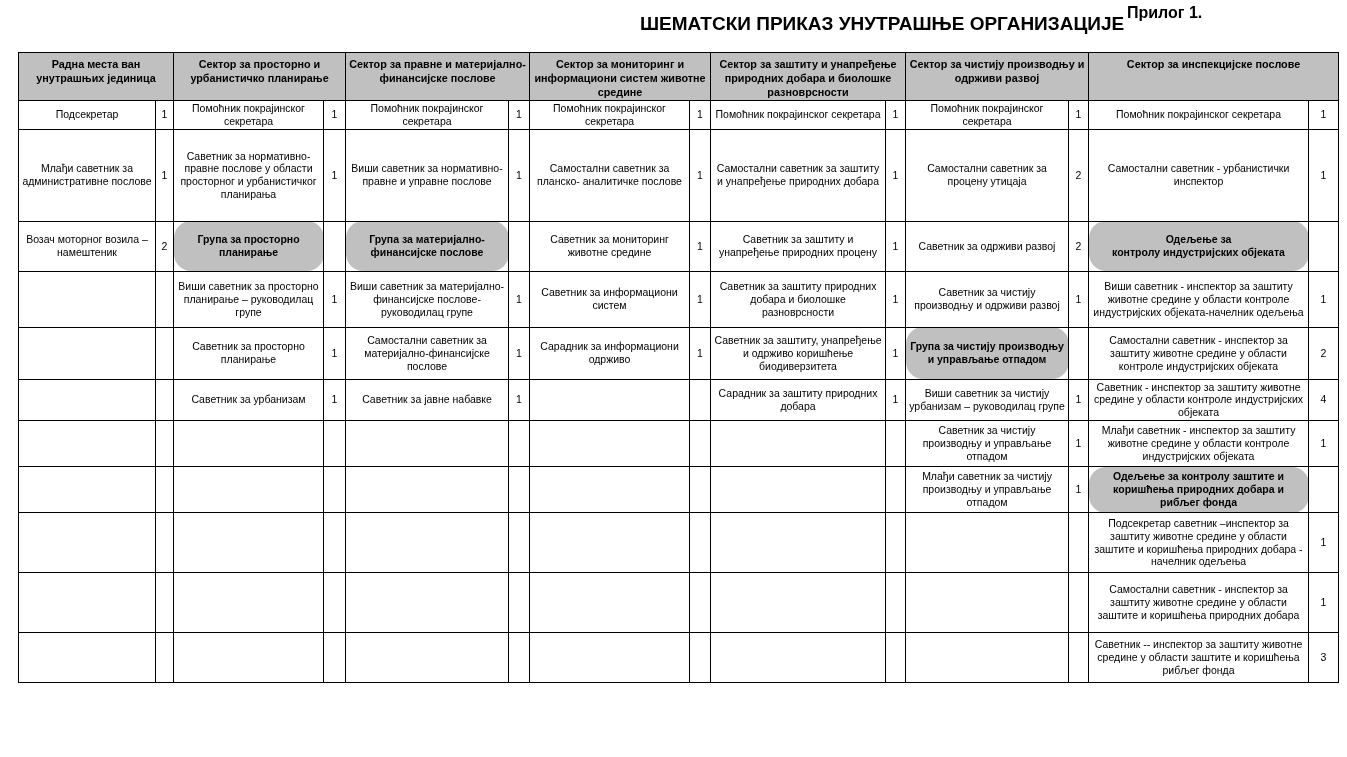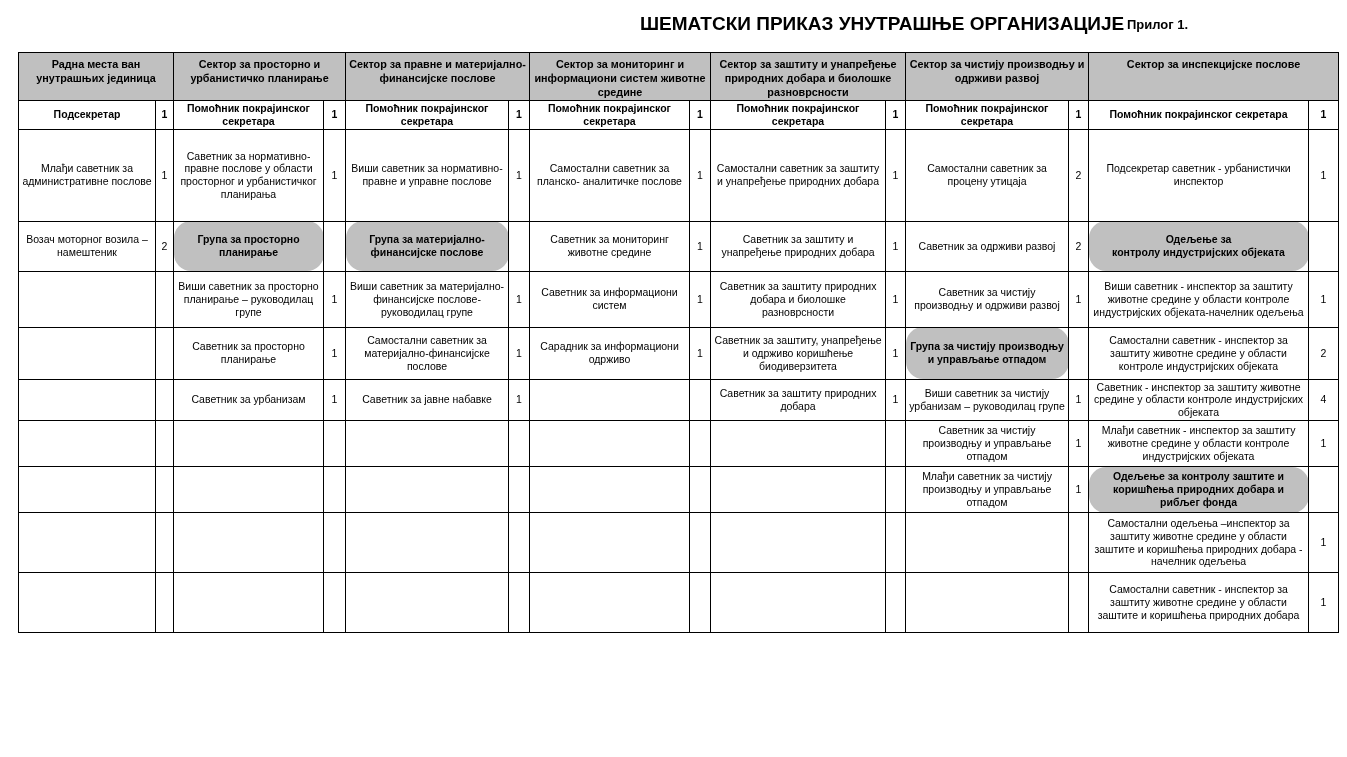--- a/index.html
+++ b/index.html
@@ -8,22 +8,22 @@
     width: 1347px; height: 757px;
     background: #ffffff; color: #000;
     font-family: "Liberation Sans", sans-serif;
     position: relative; overflow: hidden;
   }
   .doc-title {
     position: absolute; top: 13px; left: 640px;
     font-weight: 700; font-size: 19px; white-space: nowrap;
   }
   .annex {
-    position: absolute; top: 17px; left: 1127px;
-    font-weight: 700; font-size: 13px; white-space: nowrap;
+    position: absolute; top: 4px; left: 1127px;
+    font-weight: 700; font-size: 16px; white-space: nowrap;
   }
   #org-table {
     position: absolute; left: 18px; top: 52px;
     border-collapse: collapse; table-layout: fixed;
   }
   #org-table th, #org-table td {
     border: 1px solid #000;
     font-size: 10.5px; line-height: 1.22;
     text-align: center; padding: 1px 3px; overflow: hidden;
   }
@@ -68,21 +68,21 @@
         <th colspan="2">Радна места ван унутрашњих јединица</th>
         <th colspan="2">Сектор за просторно и урбанистичко планирање</th>
         <th colspan="2">Сектор за правне и материјално-финансијске послове</th>
         <th colspan="2">Сектор за мониторинг и информациони систем животне средине</th>
         <th colspan="2">Сектор за заштиту и унапређење природних добара и биолошке разноврсности</th>
         <th colspan="2">Сектор за чистију производњу и одрживи развој</th>
         <th colspan="2">Сектор за инспекцијске послове</th>
       </tr>
     </thead>
     <tbody>
-      <tr style="height: 22px; font-weight: bold;">
+      <tr style="height: 22px;">
         <td class="pos">Подсекретар</td>
         <td class="num">1</td>
         <td class="pos">Помоћник покрајинског секретара</td>
         <td class="num">1</td>
         <td class="pos">Помоћник покрајинског секретара</td>
         <td class="num">1</td>
         <td class="pos">Помоћник покрајинског секретара</td>
         <td class="num">1</td>
         <td class="pos">Помоћник покрајинског секретара</td>
         <td class="num">1</td>
@@ -97,33 +97,33 @@
         <td class="pos">Саветник  за нормативно- правне послове у области просторног и урбанистичког планирања</td>
         <td class="num">1</td>
         <td class="pos">Виши саветник за нормативно-правне и управне послове</td>
         <td class="num">1</td>
         <td class="pos">Самостални саветник за планско- аналитичке послове</td>
         <td class="num">1</td>
         <td class="pos">Самостални саветник за заштиту и унапређење природних добара</td>
         <td class="num">1</td>
         <td class="pos">Самостални саветник за процену утицаја</td>
         <td class="num">2</td>
-        <td class="pos">Подсекретар саветник - урбанистички инспектор</td>
+        <td class="pos">Самостални саветник - урбанистички инспектор</td>
         <td class="num">1</td>
       </tr>
       <tr style="height: 50px;">
         <td class="pos">Возач моторног возила – намештеник</td>
         <td class="num">2</td>
         <td class="pos group">Група за просторно планирање</td>
         <td class="num"></td>
         <td class="pos group">Група за материјално-финансијске послове</td>
         <td class="num"></td>
         <td class="pos">Саветник за мониторинг животне средине</td>
         <td class="num">1</td>
-        <td class="pos">Саветник за заштиту и унапређење природних добара</td>
+        <td class="pos">Саветник за заштиту и унапређење природних процену</td>
         <td class="num">1</td>
         <td class="pos">Саветник за одрживи развој</td>
         <td class="num">2</td>
         <td class="pos group">Одељење за
 контролу индустријских објеката</td>
         <td class="num"></td>
       </tr>
       <tr style="height: 56px; margin-left: 19px;">
         <td class="pos"></td>
         <td class="num"></td>
@@ -158,21 +158,21 @@
       </tr>
       <tr style="height: 39px;">
         <td class="pos"></td>
         <td class="num"></td>
         <td class="pos">Саветник за  урбанизам</td>
         <td class="num">1</td>
         <td class="pos">Саветник за јавне набавке</td>
         <td class="num">1</td>
         <td class="pos"></td>
         <td class="num"></td>
-        <td class="pos">Саветник за заштиту природних добара</td>
+        <td class="pos">Сарадник за заштиту природних добара</td>
         <td class="num">1</td>
         <td class="pos">Виши саветник за чистију урбанизам – руководилац групе</td>
         <td class="num">1</td>
         <td class="pos">Саветник - инспектор за заштиту животне средине у области контроле индустријских објеката</td>
         <td class="num">4</td>
       </tr>
       <tr style="height: 46px;">
         <td class="pos"></td>
         <td class="num"></td>
         <td class="pos"></td>
@@ -210,33 +210,49 @@
         <td class="pos"></td>
         <td class="num"></td>
         <td class="pos"></td>
         <td class="num"></td>
         <td class="pos"></td>
         <td class="num"></td>
         <td class="pos"></td>
         <td class="num"></td>
         <td class="pos"></td>
         <td class="num"></td>
-        <td class="pos">Самостални одељења –инспектор за заштиту животне средине у области заштите и коришћења природних добара -  начелник одељења</td>
+        <td class="pos">Подсекретар саветник –инспектор за заштиту животне средине у области заштите и коришћења природних добара -  начелник одељења</td>
         <td class="num">1</td>
       </tr>
       <tr style="height: 60px;">
         <td class="pos"></td>
         <td class="num"></td>
         <td class="pos"></td>
         <td class="num"></td>
         <td class="pos"></td>
         <td class="num"></td>
         <td class="pos"></td>
         <td class="num"></td>
         <td class="pos"></td>
         <td class="num"></td>
         <td class="pos"></td>
         <td class="num"></td>
         <td class="pos">Самостални саветник - инспектор за заштиту животне средине у области заштите и коришћења природних добара</td>
         <td class="num">1</td>
+      </tr>
+      <tr style="height: 50px;">
+        <td class="pos"></td>
+        <td class="num"></td>
+        <td class="pos"></td>
+        <td class="num"></td>
+        <td class="pos"></td>
+        <td class="num"></td>
+        <td class="pos"></td>
+        <td class="num"></td>
+        <td class="pos"></td>
+        <td class="num"></td>
+        <td class="pos"></td>
+        <td class="num"></td>
+        <td class="pos">Саветник -- инспектор за заштиту животне средине у области заштите и коришћења рибљег фонда</td>
+        <td class="num">3</td>
       </tr>
     </tbody>
   </table>
 
 </body></html>

